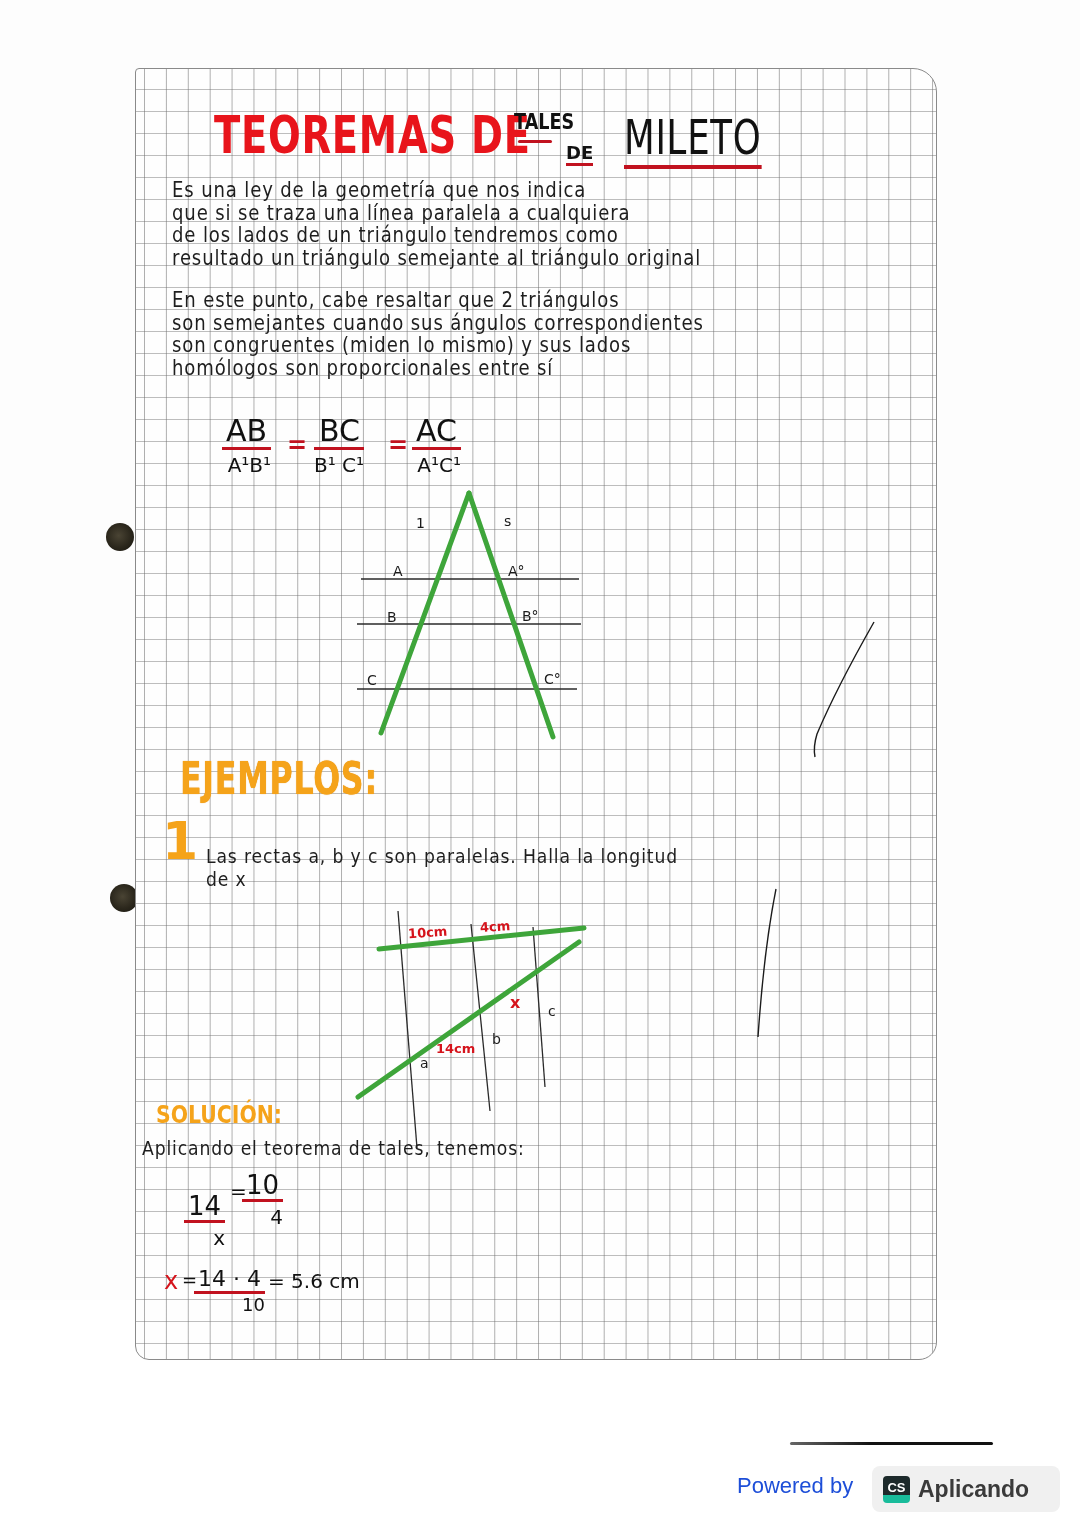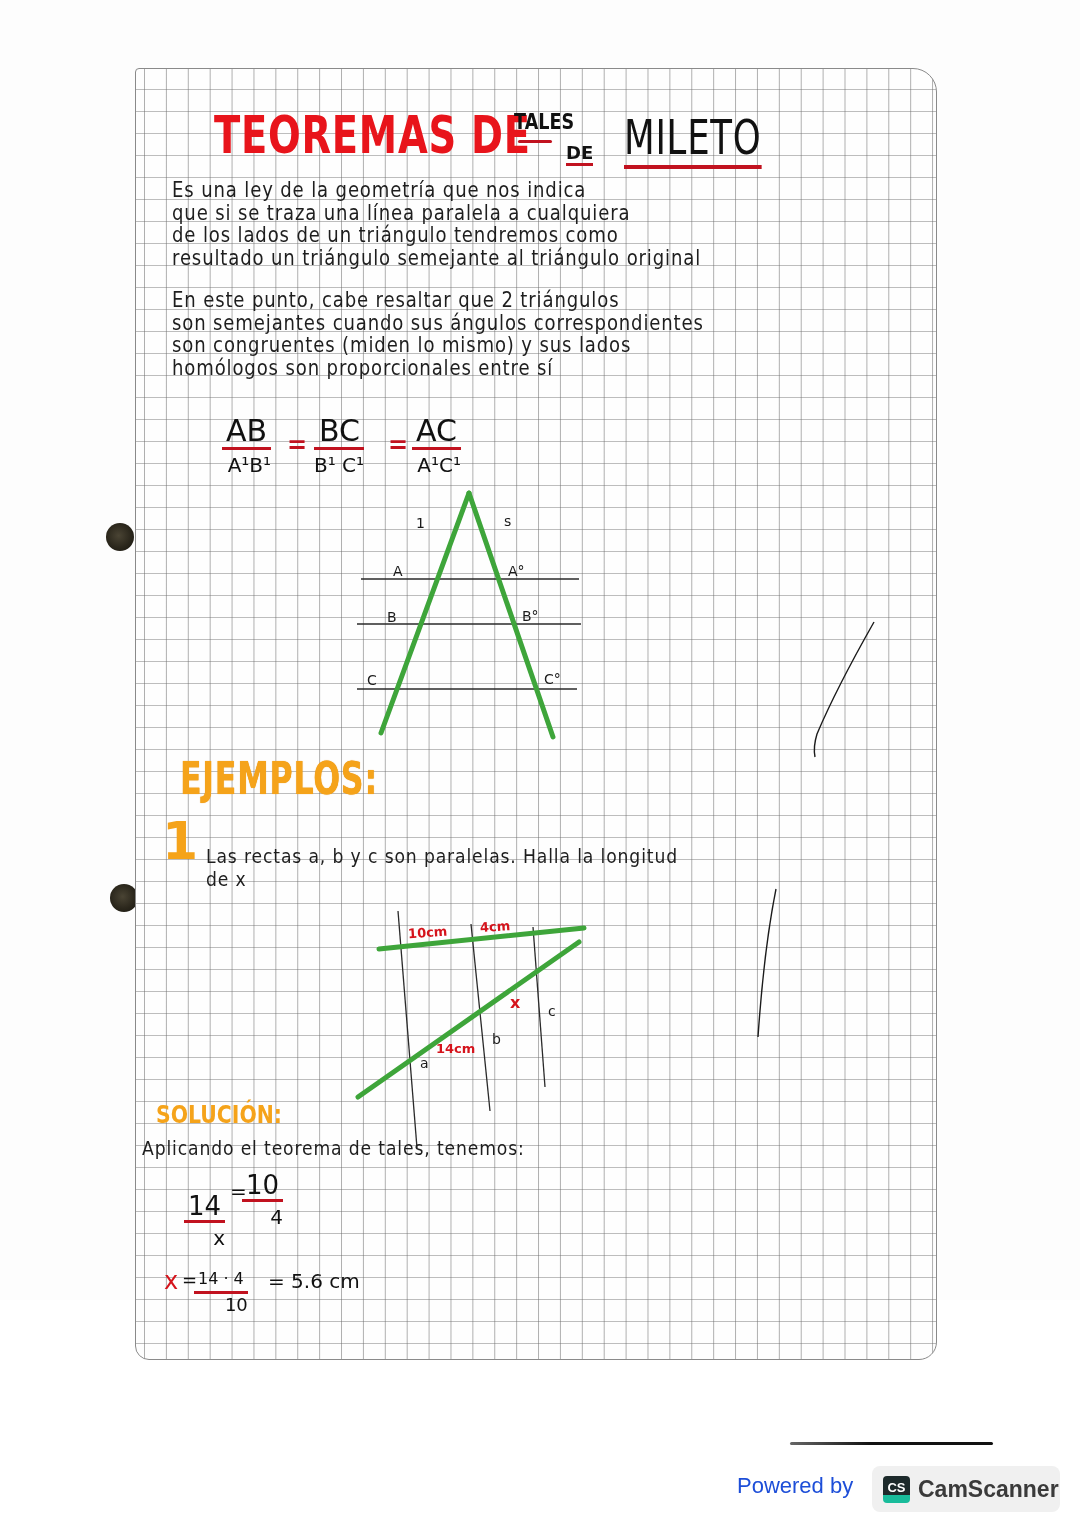--- a/index.html
+++ b/index.html
@@ -303,25 +303,25 @@
     </div>
     <div class="math-line" style="left:94px; top:1110px; font-size:20px;">=</div>
     <div class="frac" style="left:106px; top:1102px;">
       <span class="num" style="font-size:26px; line-height:28px;">10</span>
       <span class="den">4</span>
     </div>
 
     <div class="math-line" style="left:28px; top:1198px; color:#d5141c;">x</div>
     <div class="math-line" style="left:46px; top:1200px; font-size:18px;">=</div>
     <div class="frac" style="left:58px; top:1198px;">
-      <span class="num" style="font-size:16px; line-height:24px;">14 · 4</span>
+      <span class="num" style="font-size:22px; line-height:24px;">14 · 4</span>
       <span class="den" style="font-size:18px; line-height:22px;">10</span>
     </div>
     <div class="math-line" style="left:132px; top:1200px; font-size:20px;">= 5.6 cm</div>
   </div>
 
   <div class="footer-line"></div>
   <div class="powered">Powered by</div>
   <div class="cs-badge">
     <div class="cs-logo">CS</div>
-    <div class="cs-name">CamScanner</div>
+    <div class="cs-name">Aplicando</div>
   </div>
 </div>
 
 </body></html>

